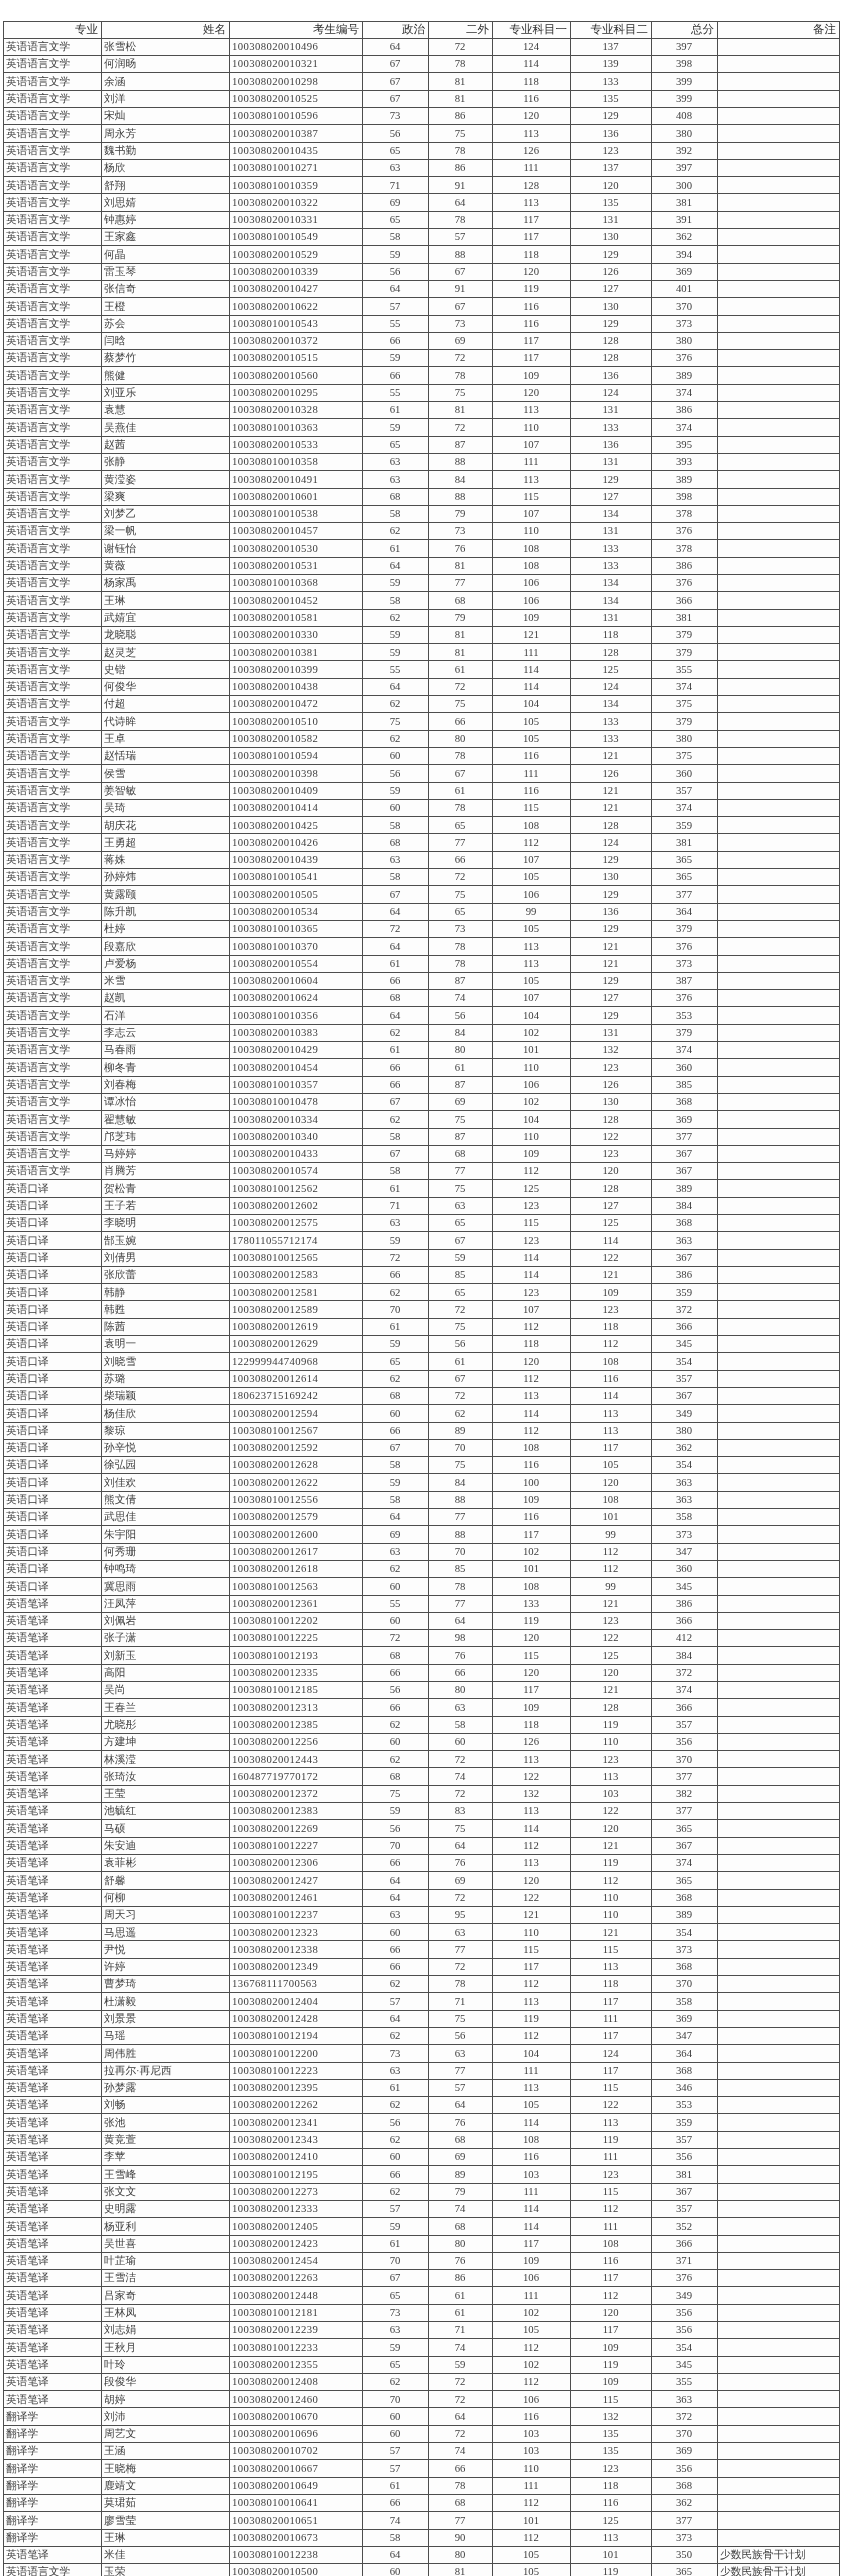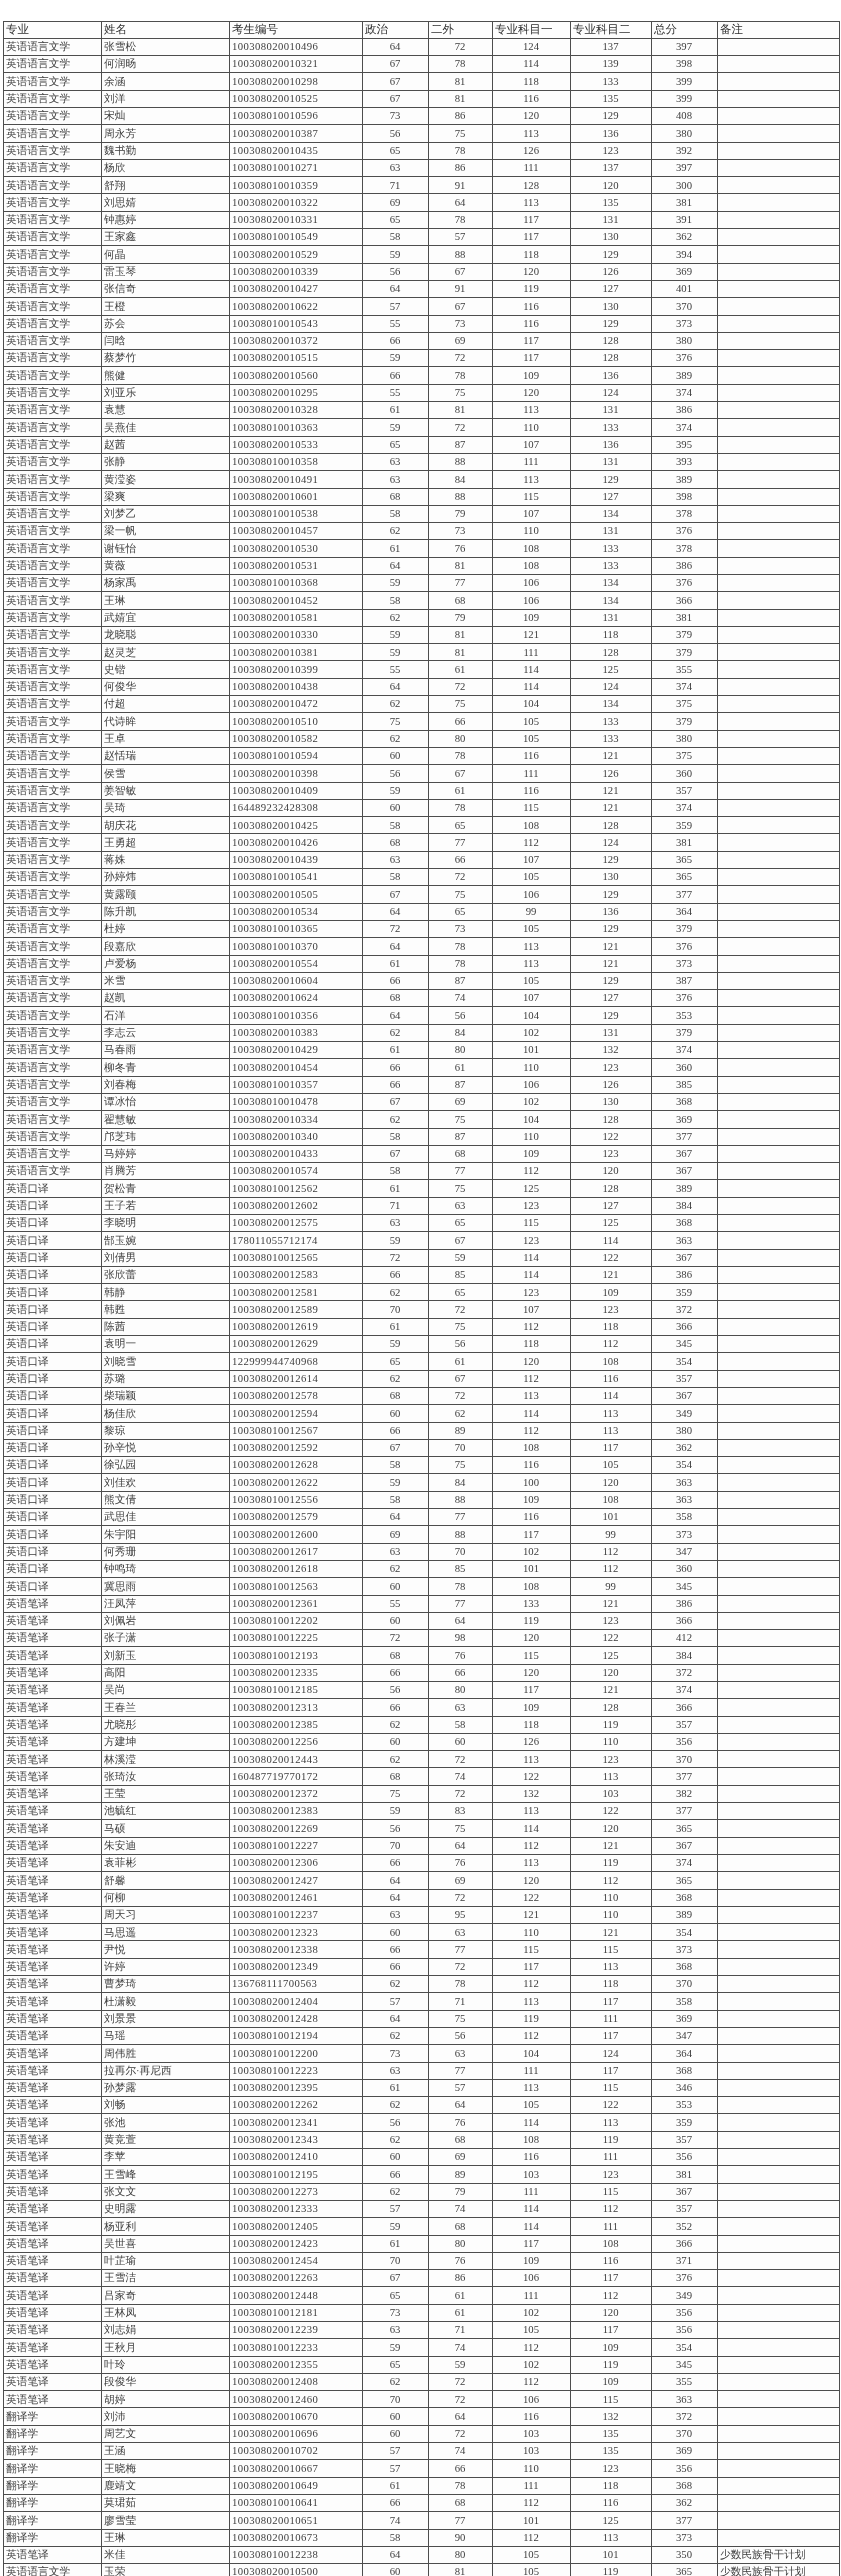--- a/index.html
+++ b/index.html
@@ -10,21 +10,21 @@
     border:0.8px solid #4d4d4d;
     height:16.3px;
     padding:0 2.5px;
     font-size:10.7px;
     line-height:15.6px;
     color:#3d3d3d;
     overflow:hidden;
     white-space:nowrap;
     background:#fdfdfd;
   }
-  th{font-size:11.5px;text-align:left;font-weight:normal;color:#2f2f2f;}
+  th{font-size:11.5px;text-align:right;font-weight:normal;color:#2f2f2f;}
   td.c0,td.c1,td.c2,td.c8{text-align:left;}
   td.c3,td.c4,td.c5,td.c6,td.c7{text-align:center;}
   td.c2{letter-spacing:0.4px;}
 </style>
 </head>
 <body>
 
 <div class="page">
   <table>
     <colgroup>
@@ -532,21 +532,21 @@
           <td class="c3">59</td>
           <td class="c4">61</td>
           <td class="c5">116</td>
           <td class="c6">121</td>
           <td class="c7">357</td>
           <td class="c8"></td>
         </tr>
         <tr>
           <td class="c0">英语语言文学</td>
           <td class="c1">吴琦</td>
-          <td class="c2">164489232428308</td>
+          <td class="c2">100308020010414</td>
           <td class="c3">60</td>
           <td class="c4">78</td>
           <td class="c5">115</td>
           <td class="c6">121</td>
           <td class="c7">374</td>
           <td class="c8"></td>
         </tr>
         <tr>
           <td class="c0">英语语言文学</td>
           <td class="c1">胡庆花</td>
@@ -906,21 +906,21 @@
           <td class="c3">62</td>
           <td class="c4">67</td>
           <td class="c5">112</td>
           <td class="c6">116</td>
           <td class="c7">357</td>
           <td class="c8"></td>
         </tr>
         <tr>
           <td class="c0">英语口译</td>
           <td class="c1">柴瑞颖</td>
-          <td class="c2">100308020012578</td>
+          <td class="c2">180623715169242</td>
           <td class="c3">68</td>
           <td class="c4">72</td>
           <td class="c5">113</td>
           <td class="c6">114</td>
           <td class="c7">367</td>
           <td class="c8"></td>
         </tr>
         <tr>
           <td class="c0">英语口译</td>
           <td class="c1">杨佳欣</td>

